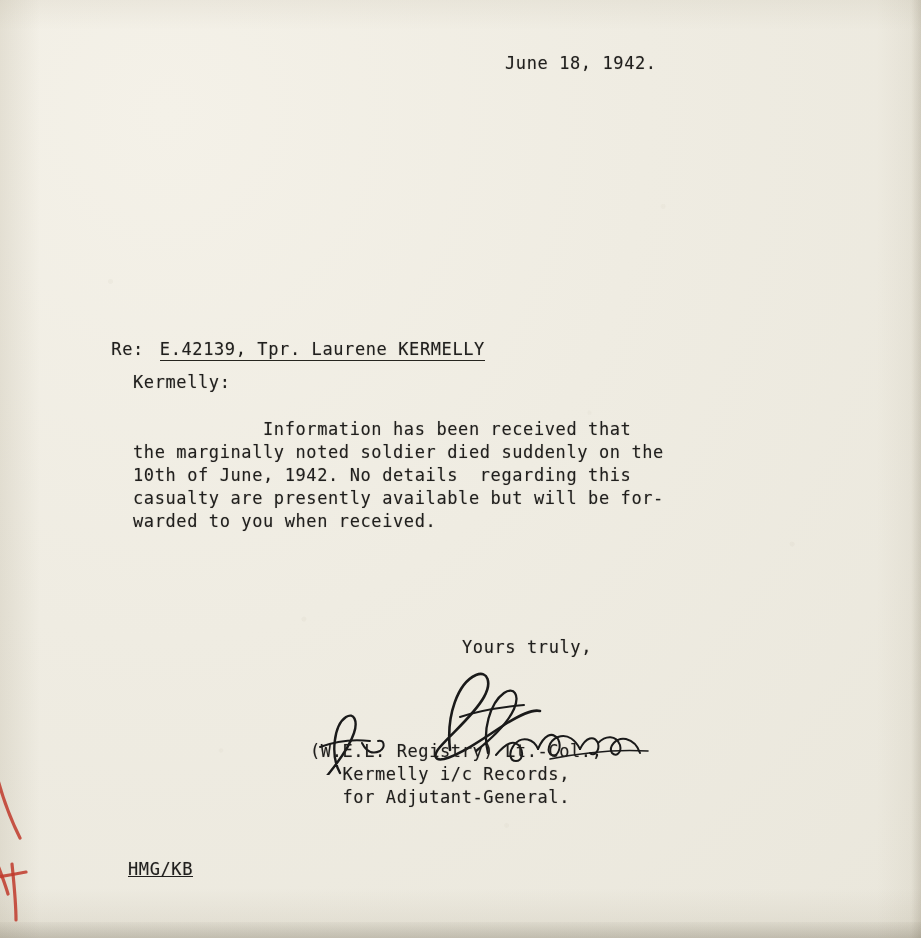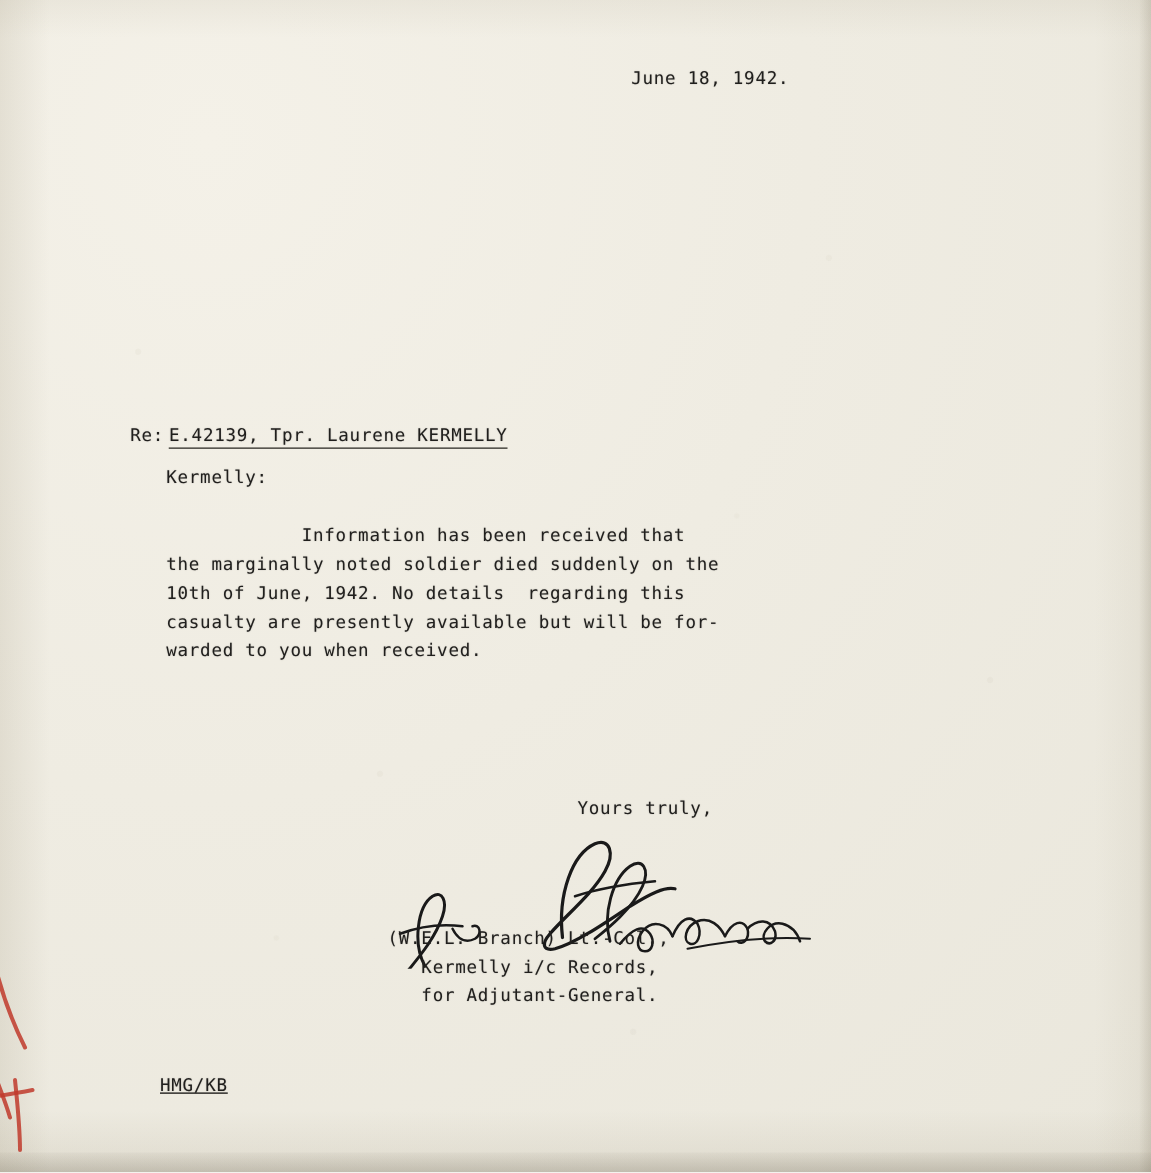--- a/index.html
+++ b/index.html
@@ -43,37 +43,37 @@
     background:
       linear-gradient(to right, rgba(160,150,125,0.18) 0px, rgba(160,150,125,0) 40px),
       linear-gradient(to bottom, rgba(160,150,125,0.10) 0px, rgba(160,150,125,0) 30px),
       linear-gradient(to left, rgba(160,150,125,0.12) 0px, rgba(160,150,125,0) 45px),
       linear-gradient(to top, rgba(150,140,115,0.16) 0px, rgba(160,150,125,0) 50px);
   }
 
   .typed {
     position: absolute;
     font-family: "DejaVu Sans Mono", monospace;
-    font-size: 14px;
+    font-size: 17px;
     line-height: 23px;
     letter-spacing: 0.6px;
     color: #201f1d;
     white-space: pre;
     text-shadow: 0 0 1px rgba(40,38,34,0.35);
   }
 
   #date-line { left: 505px; top: 52px; }
 
   #address-block { left: 133px; top: 156px; }
 
   #subject-line {
     left: 68px;
     top: 315px;
   }
-  #subject-line .re-label { margin-right: 4px; }
+  #subject-line .re-label { margin-right: 16px; }
   #subject-line .re-text {
     border-bottom: 1.5px solid #26251f;
     padding-bottom: 1px;
   }
 
   #salutation { left: 133px; top: 371px; }
 
   #para-one { left: 133px; top: 418px; }
   #para-two { left: 133px; top: 545px; }
 
@@ -167,21 +167,21 @@
     <path d="M196 100 C206 88, 214 84, 220 92 C224 98, 222 106, 216 106 C210 106, 208 98, 214 90 C222 80, 234 84, 238 94" stroke-width="2.0"></path>
     <path d="M238 94 C244 80, 252 76, 258 84 C262 92, 258 102, 252 100 C246 98, 248 86, 258 82 C268 78, 276 86, 280 94" stroke-width="2.0"></path>
     <path d="M280 94 C286 82, 294 80, 298 88 C300 96, 294 102, 290 98" stroke-width="2.0"></path>
     <path d="M298 88 C306 80, 316 80, 320 90 C322 98, 316 102, 312 98 C308 92, 316 82, 326 84 C334 86, 338 92, 340 98" stroke-width="2.0"></path>
     <path d="M250 104 C280 98, 316 94, 348 96" stroke-width="1.6"></path>
     <path d="M40 118 C30 100, 34 70, 46 62 C54 57, 58 66, 54 78 C48 96, 34 112, 26 122" stroke-width="2.4"></path>
     <path d="M20 92 C36 86, 54 84, 70 86" stroke-width="2.0"></path>
     <path d="M62 88 C66 96, 72 100, 80 96 C86 92, 84 84, 78 86" stroke-width="2.0"></path>
   </svg>
 
-  <div class="typed" id="signature-block"><span>(W.E.L. Branch) Lt.-Col.,</span>
+  <div class="typed" id="signature-block"><span>(W.E.L. Registry) Lt.-Col.,</span>
 <span>   Kermelly i/c Records,</span>
 <span>   for Adjutant-General.</span></div>
 
   <div class="typed" id="initials">HMG/KB</div>
 
   <svg id="red-mark" viewBox="0 0 90 160">
     <path d="M8 0 C14 22, 22 42, 30 58"></path>
     <path d="M2 70 C8 86, 14 100, 18 114"></path>
     <path d="M0 98 C14 96, 26 94, 36 92"></path>
     <path d="M22 84 C24 104, 26 122, 26 140"></path>

